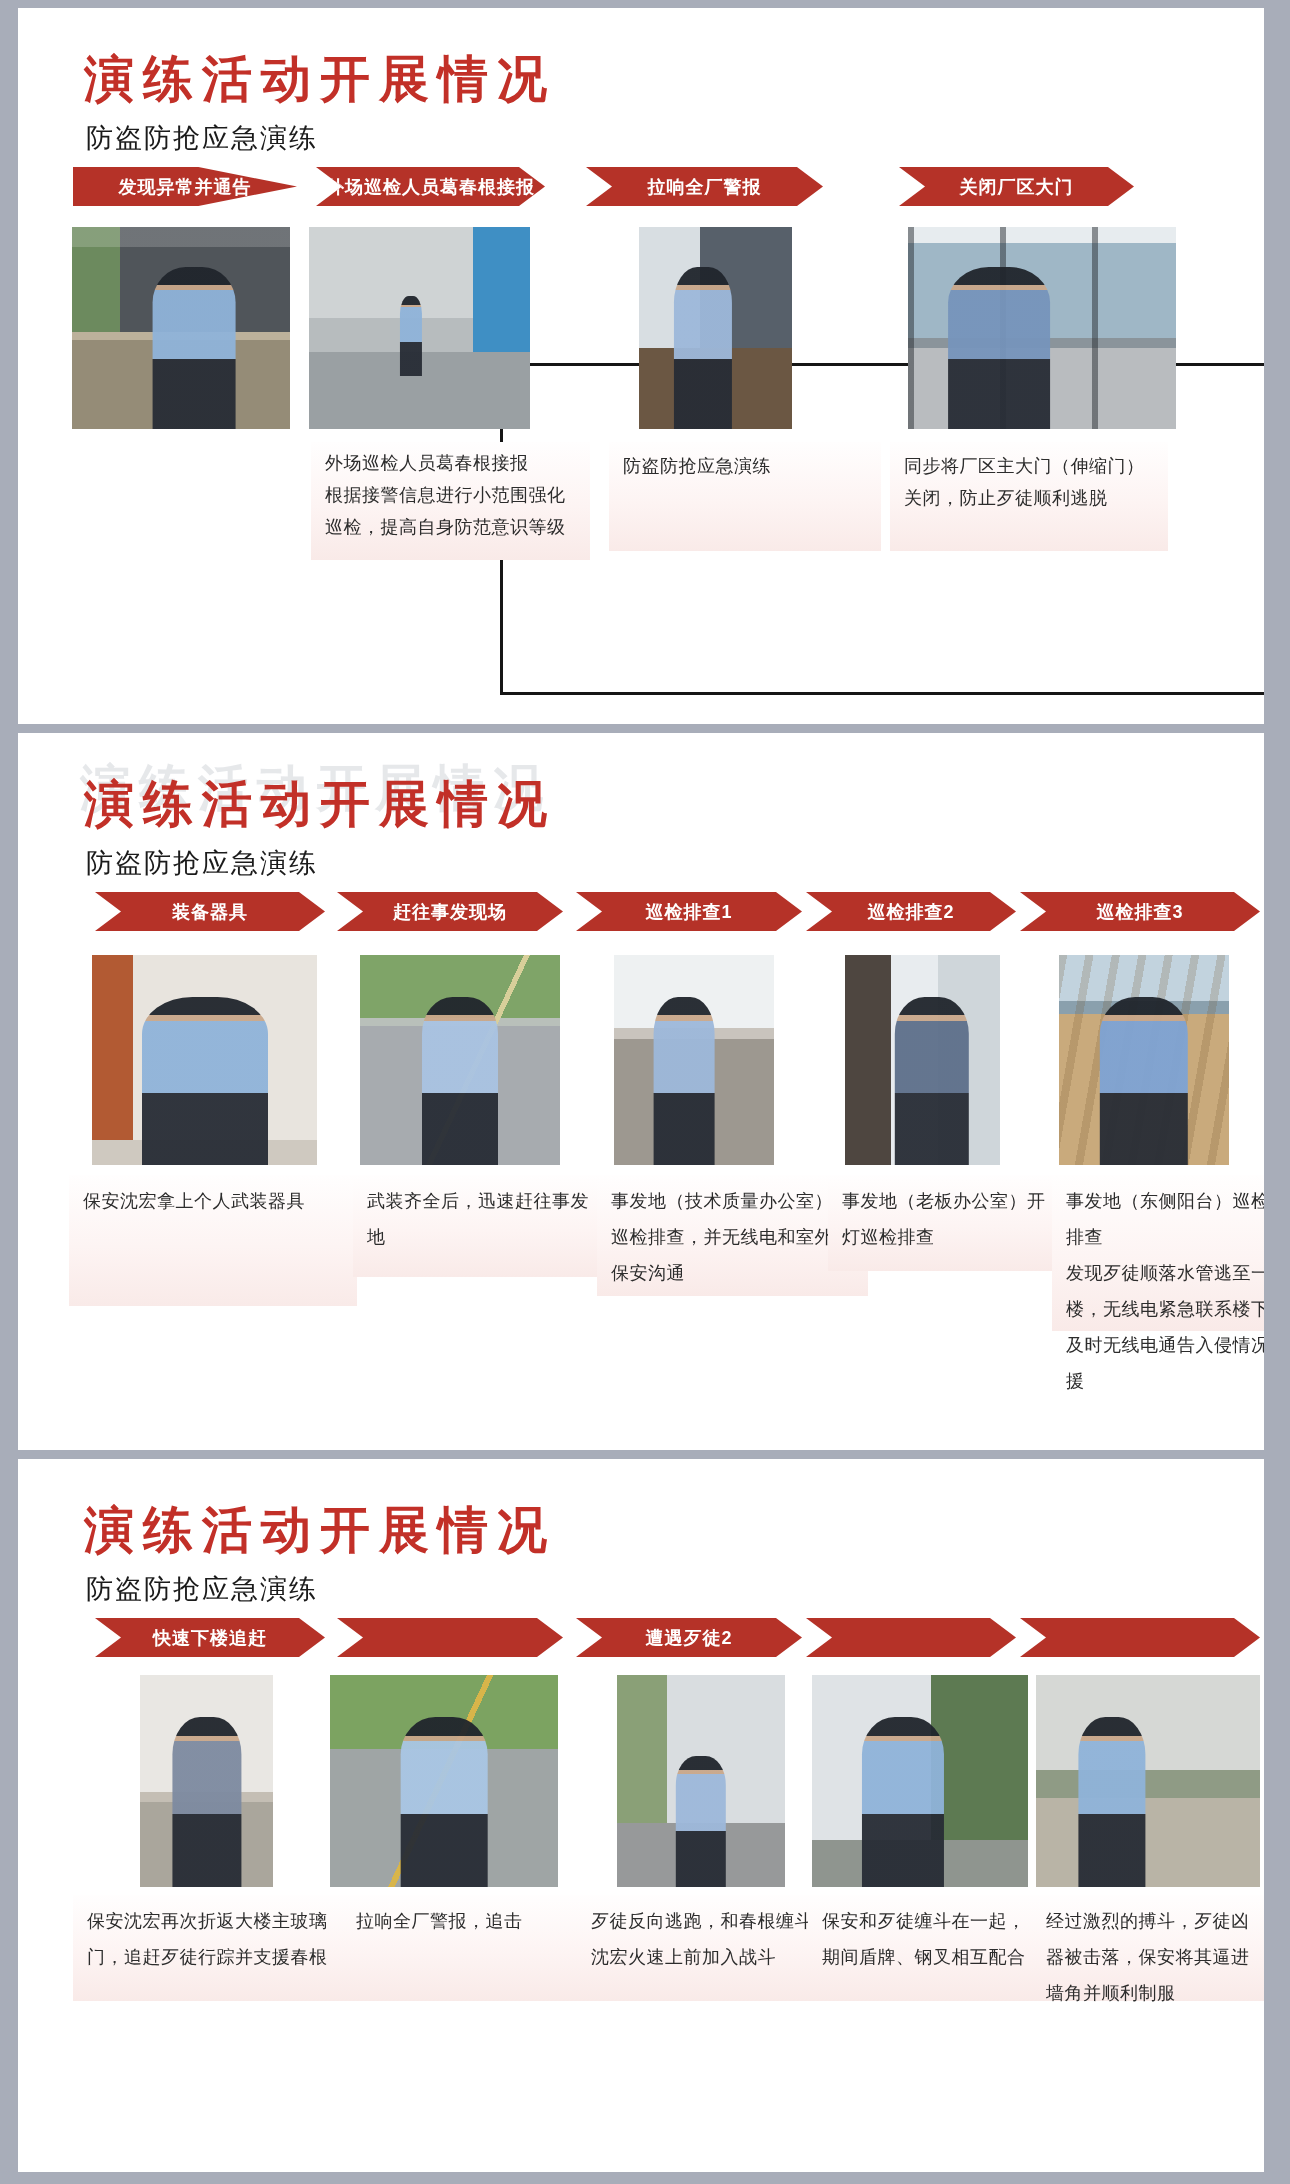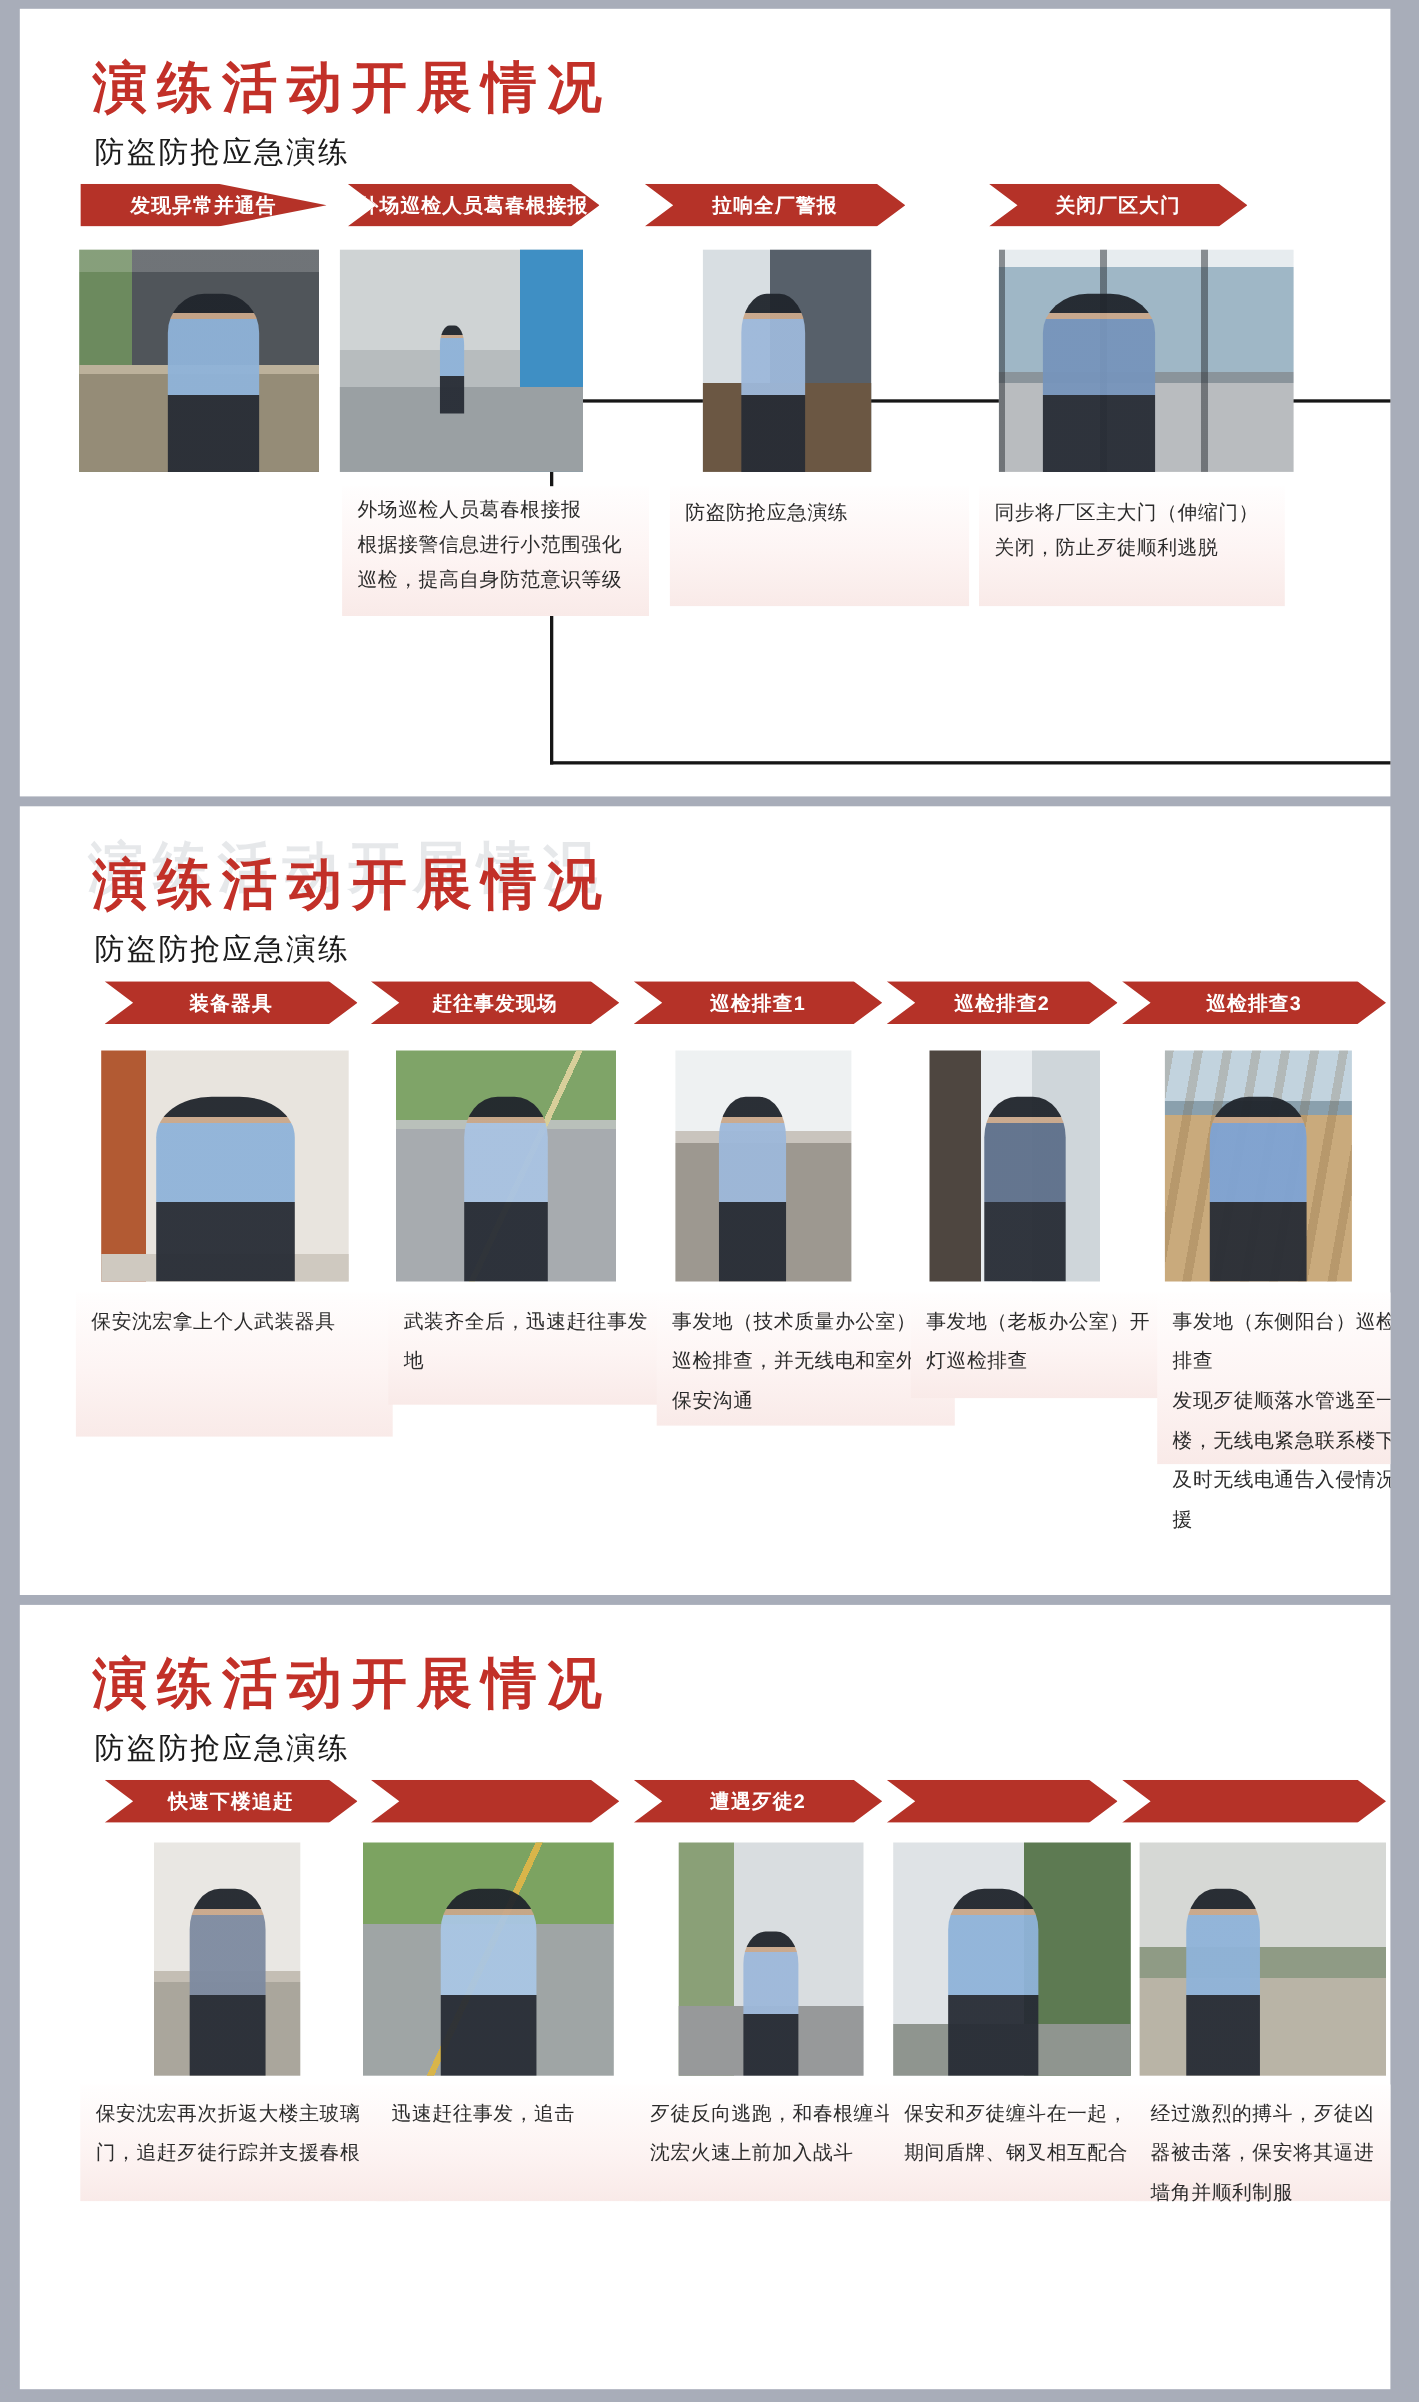--- a/index.html
+++ b/index.html
@@ -229,21 +229,21 @@
     </div>
 
     <div class="photo p1" aria-label="保安折返大楼主玻璃门下楼追赶"></div>
     <div class="photo p2" aria-label="保安持盾牌钢叉在道路上堵截追击"></div>
     <div class="photo p3" aria-label="歹徒反向逃跑保安上前加入战斗"></div>
     <div class="photo p4" aria-label="保安与歹徒缠斗盾牌钢叉配合"></div>
     <div class="photo p5" aria-label="歹徒凶器被击落保安将其逼进墙角制服"></div>
 
     <div class="caption c1">保安沈宏再次折返大楼主玻璃
 门，追赶歹徒行踪并支援春根</div>
-    <div class="caption c2">迅速赶往事发，追击</div>
+    <div class="caption c2">拉响全厂警报，追击</div>
     <div class="caption c3">歹徒反向逃跑，和春根缠斗
 沈宏火速上前加入战斗</div>
     <div class="caption c4">保安和歹徒缠斗在一起，
 期间盾牌、钢叉相互配合</div>
     <div class="caption c5">经过激烈的搏斗，歹徒凶
 器被击落，保安将其逼进
 墙角并顺利制服</div>
   </section>
 
 </div>

